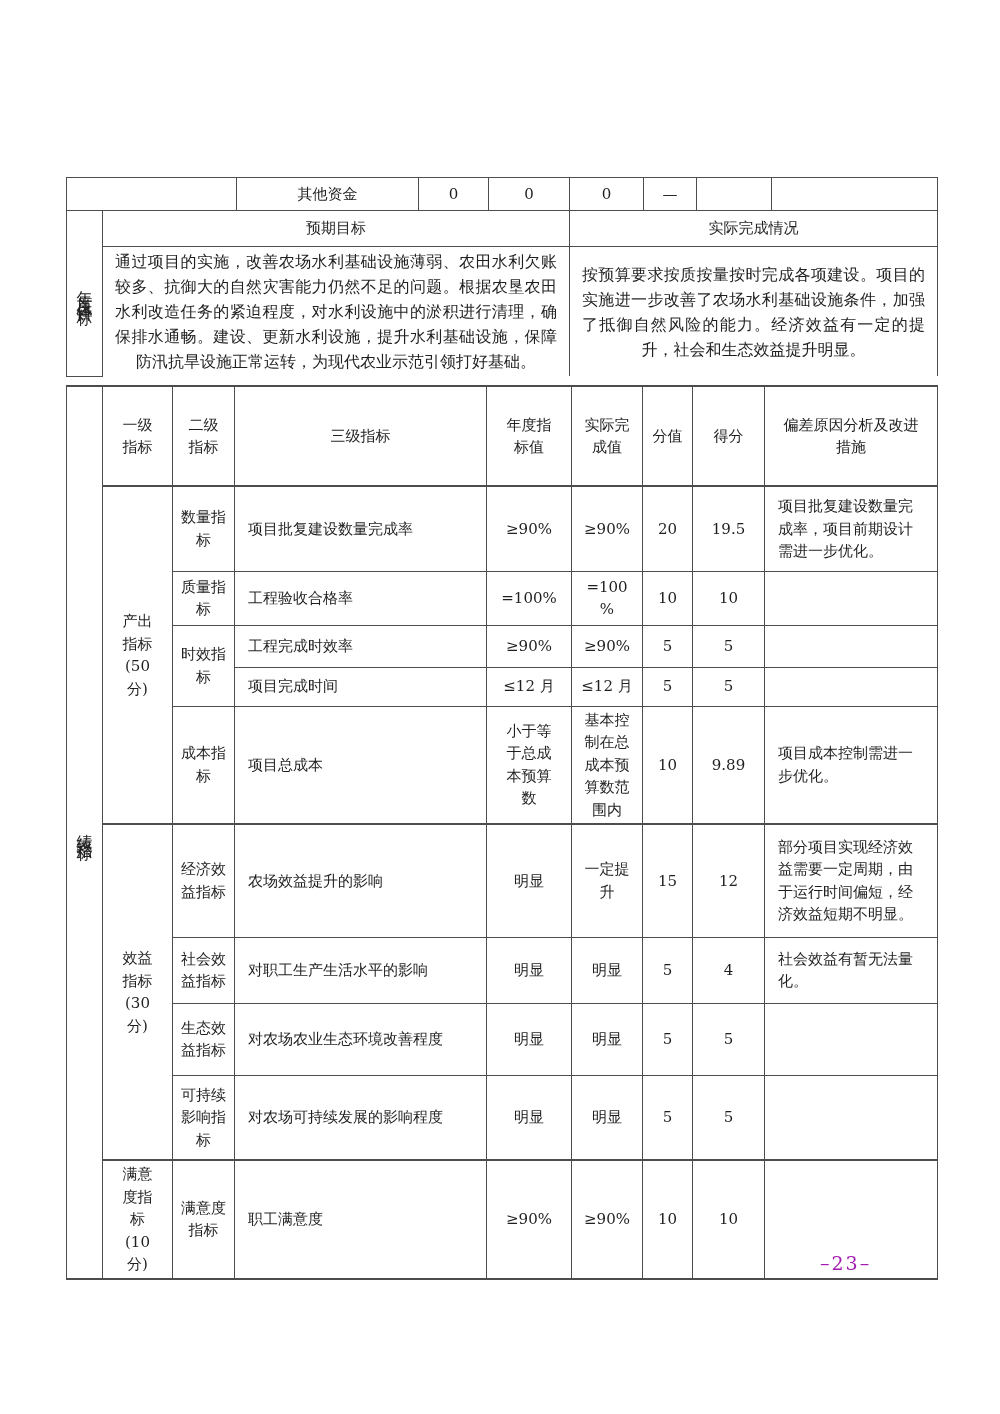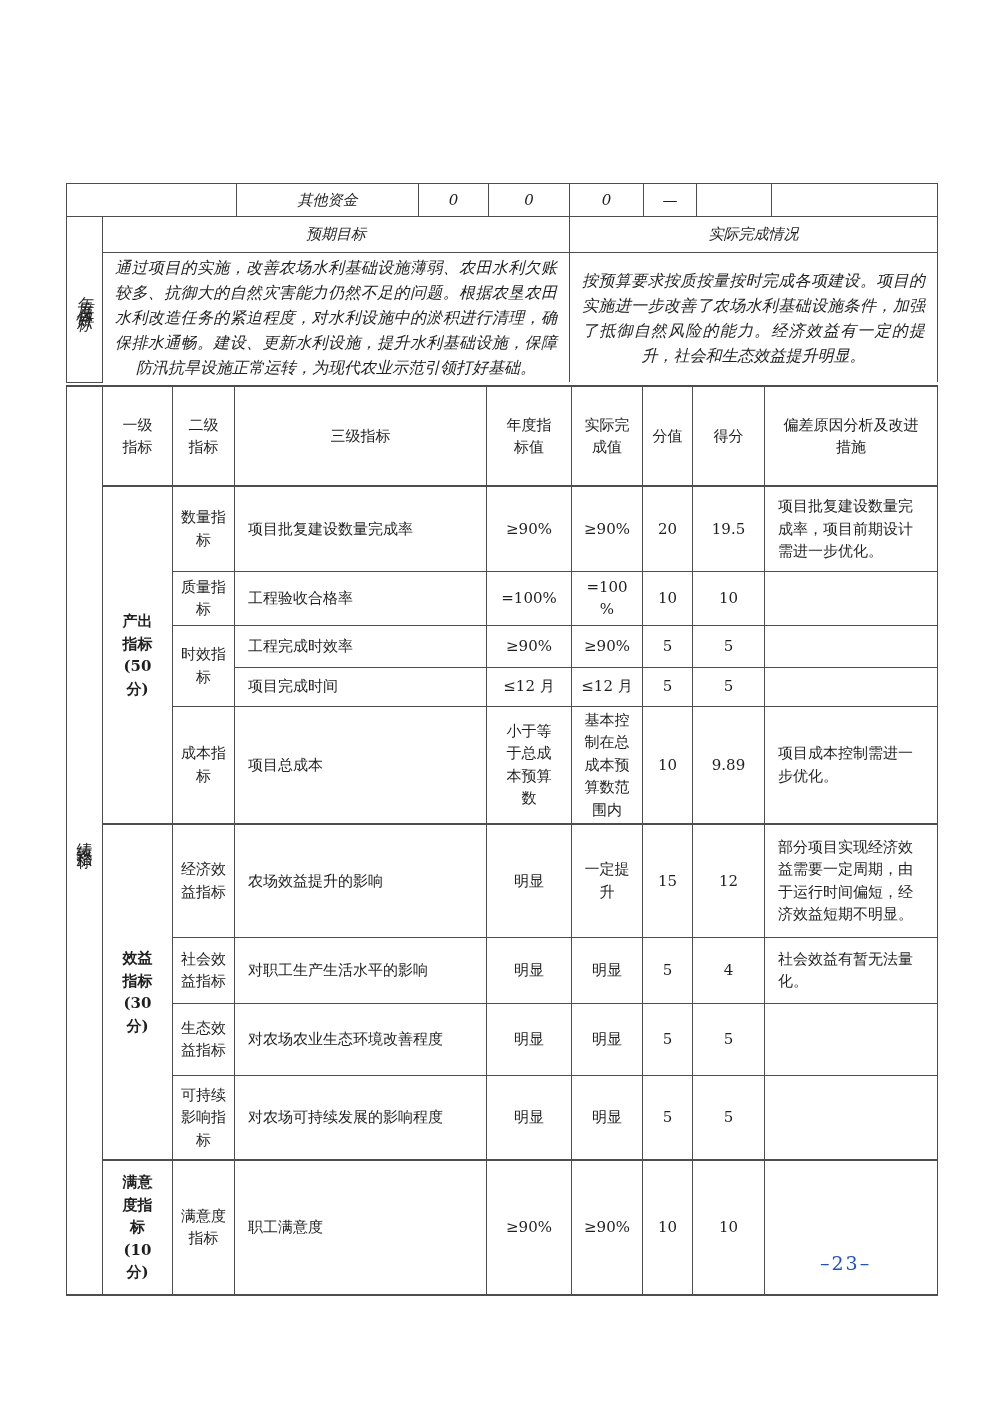--- a/index.html
+++ b/index.html
@@ -22,21 +22,21 @@
     text-align:center;
     vertical-align:middle;
     font-size:15px;
     line-height:1.5;
     padding:2px 4px;
     overflow:hidden;
     overflow-wrap:break-word;
   }
 
   
-  .t1 { left:66px; top:183px; width:871px;font-style:italic; }
+  .t1 { left:66px; top:177px; width:871px; }
   .t1 tr:last-child td { border-bottom:none; }
   .para {
     text-align:justify;
     text-align-last:center;
     font-size:16px;
     line-height:25px;
     padding:2px 12px;
   }
 
   
@@ -44,21 +44,21 @@
   .t2 .head td { border-top-width:2px; border-bottom-width:2px; }
   .t2 tr.sep td { border-top-width:2px; }
   .t2 tr:last-child td { border-bottom-width:2px; }
 
   .hd-l1  { padding:2px 15px; }
   .hd-l2  { padding:2px 12px; }
   .hd-tgt { padding:2px 16px; }
   .hd-act { padding:2px 10px; }
   .hd-dev { padding:15px 14px;margin-top:8px; }
 
-  .l1  { padding:10px 15px;font-weight:bold; }
+  .l1  { padding:2px 15px; }
   .l2  { padding:2px 1px; }
   .l3  { text-align:left; padding:2px 6px 2px 13px; }
   .tgt { padding:2px 8px; }
   .wrap3 { padding:2px 18px;margin-left:31px; }
   .act { padding:2px 8px; }
   .dev { text-align:left; padding:4px 13px; }
 
   
   .vcell { padding:0; }
   .vtext {
@@ -68,21 +68,21 @@
     font-size:16px;
     letter-spacing:4px;
     line-height:1;
   }
 
   .pageno {
     position:absolute;
     left:820px; top:1252px;
     font-size:19px;
     letter-spacing:2px;
-    color:#1d4ed8;
+    color:#a21caf;
   }
 </style>
 </head>
 <body>
 
 <div class="sheet">
 
   <table class="t1">
     <colgroup>
       <col style="width:36px">

